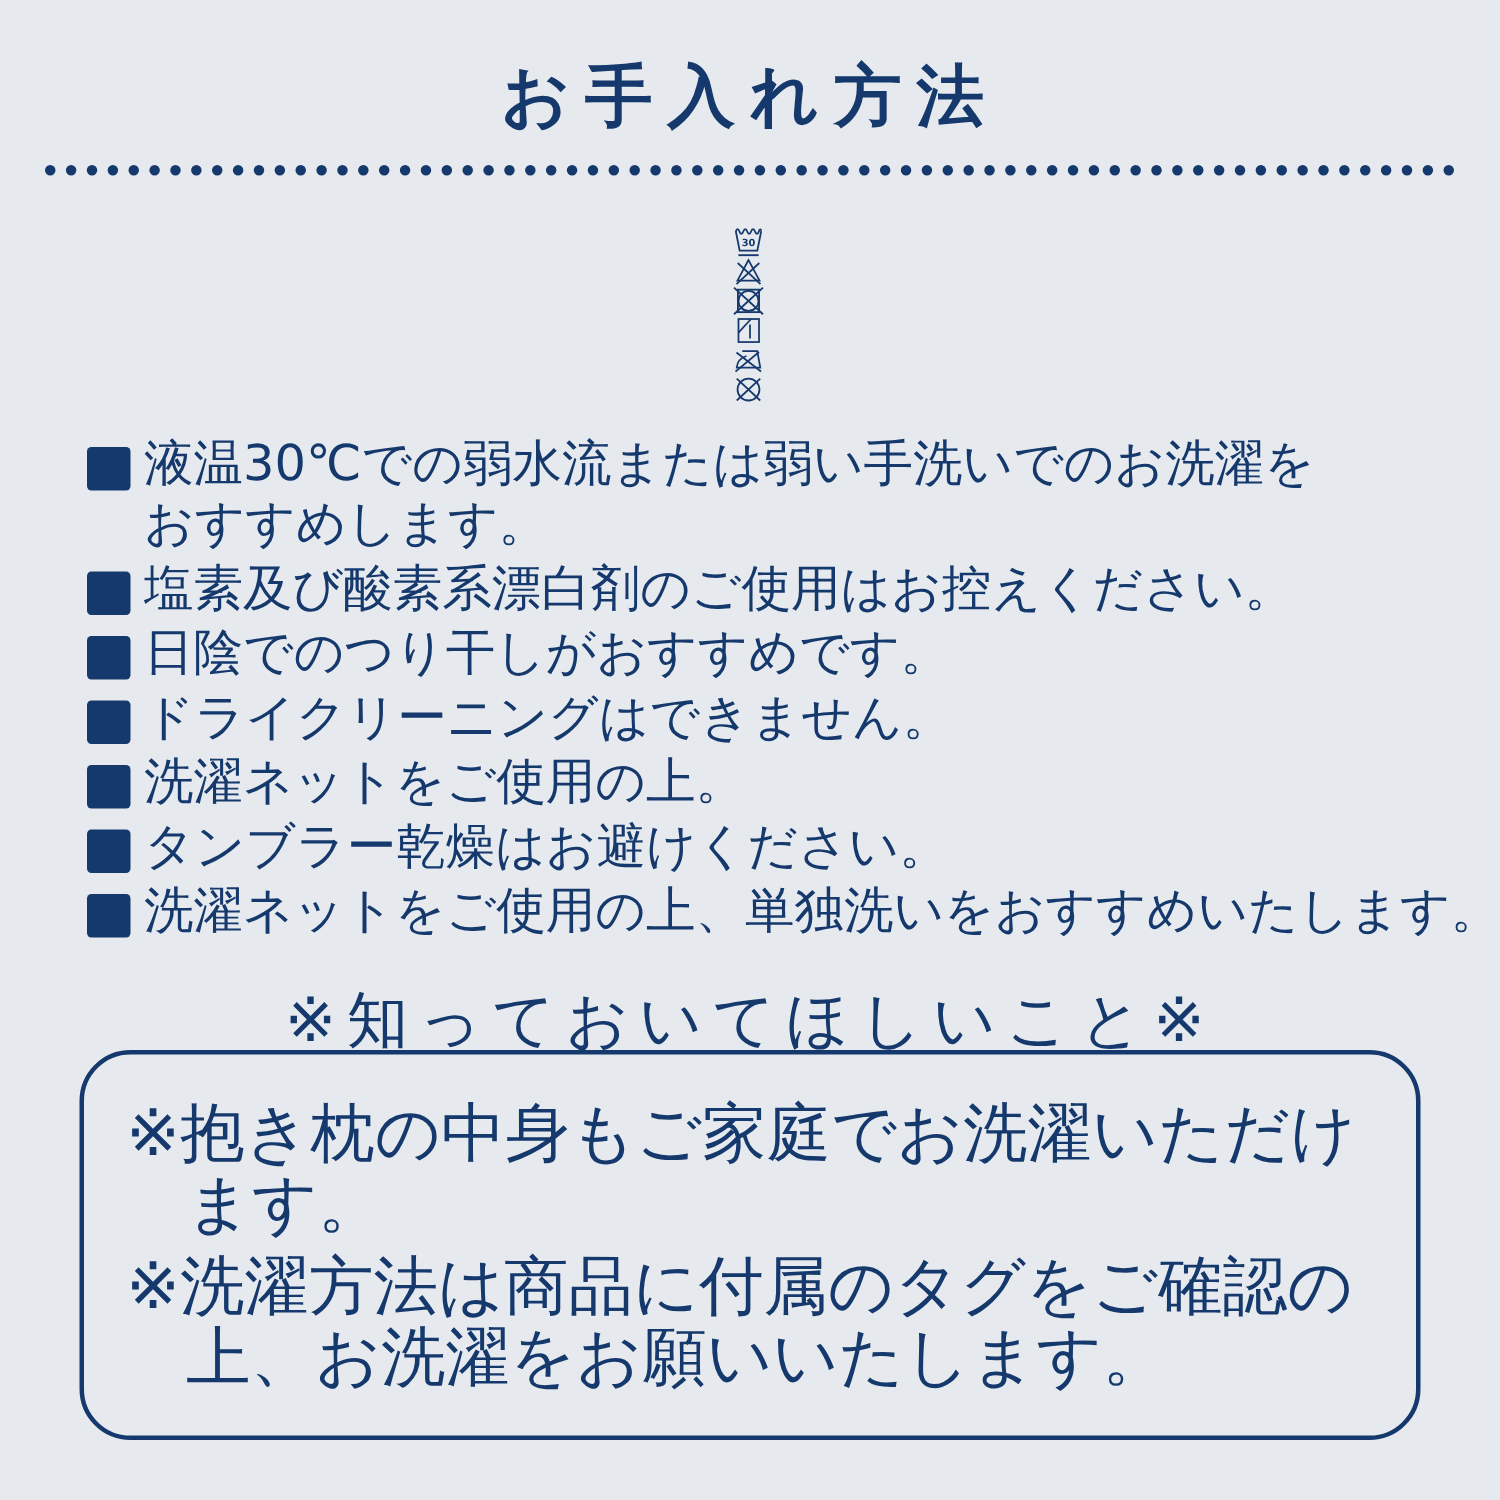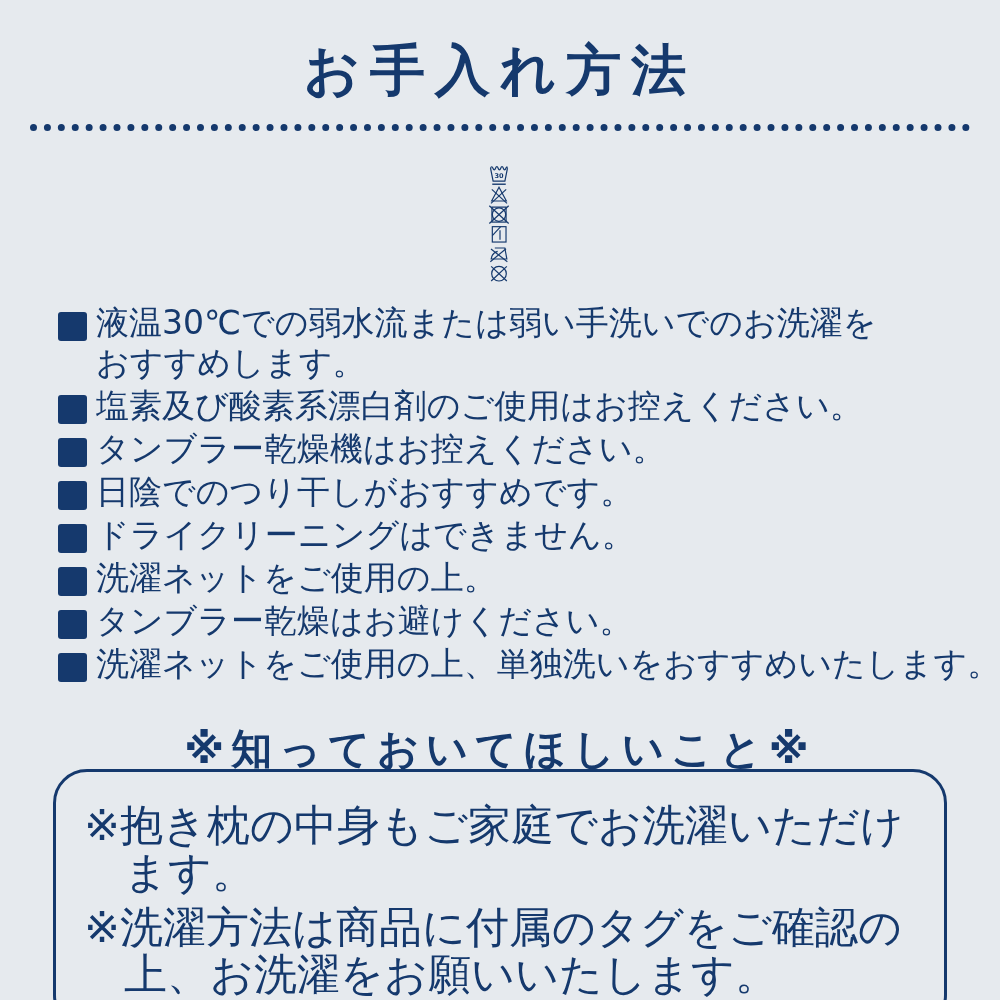--- a/index.html
+++ b/index.html
@@ -6,21 +6,21 @@
   html,body { width:1000px; height:1000px; }
   .page {
     width:1000px; height:1000px;
     background:#e6eaee;
     color:#15396d;
     font-family:"DejaVu Sans","Liberation Sans",sans-serif;
     overflow:hidden;
   }
   .title {
     text-align:center;
-    font-size:55px;
+    font-size:45px;
     font-weight:bold;
     letter-spacing:10px;
     padding-top:34px;
   }
   .dotted {
     width:940px;
     margin:16px auto 0;
     border-top:7px dotted #15396d;
     height:0;
   }
@@ -53,23 +53,23 @@
     width:29px; height:29px;
     background:#15396d;
     border-radius:3px;
     margin:9px 9px 0 0;
   }
   .row .text { white-space:nowrap; }
   .row .text.wrap { white-space:normal; max-width:800px; }
   .notes-heading {
     text-align:center;
     font-size:41px;
-    font-weight:bold;
+    font-weight:normal;
     letter-spacing:7px;
-    margin-top:38px;
+    margin-top:26px;
     position:relative;
     z-index:2;
   }
   .note-box {
     width:894px;
     margin:-8px auto 0;
     border:3px solid #15396d;
     border-radius:34px;
     padding:30px 26px 28px 28px;
     position:relative;
@@ -139,24 +139,20 @@
     <div class="row">
       <span class="bullet"></span>
       <span class="text wrap">液温30℃での弱水流または弱い手洗いでのお洗濯をおすすめします。</span>
     </div>
     <div class="row">
       <span class="bullet"></span>
       <span class="text">塩素及び酸素系漂白剤のご使用はお控えください。</span>
     </div>
     <div class="row">
       <span class="bullet"></span>
-      <span class="text">タンブラー乾燥機はお控えください。</span>
-    </div>
-    <div class="row">
-      <span class="bullet"></span>
       <span class="text">日陰でのつり干しがおすすめです。</span>
     </div>
     <div class="row">
       <span class="bullet"></span>
       <span class="text">ドライクリーニングはできません。</span>
     </div>
     <div class="row">
       <span class="bullet"></span>
       <span class="text">洗濯ネットをご使用の上。</span>
     </div>

